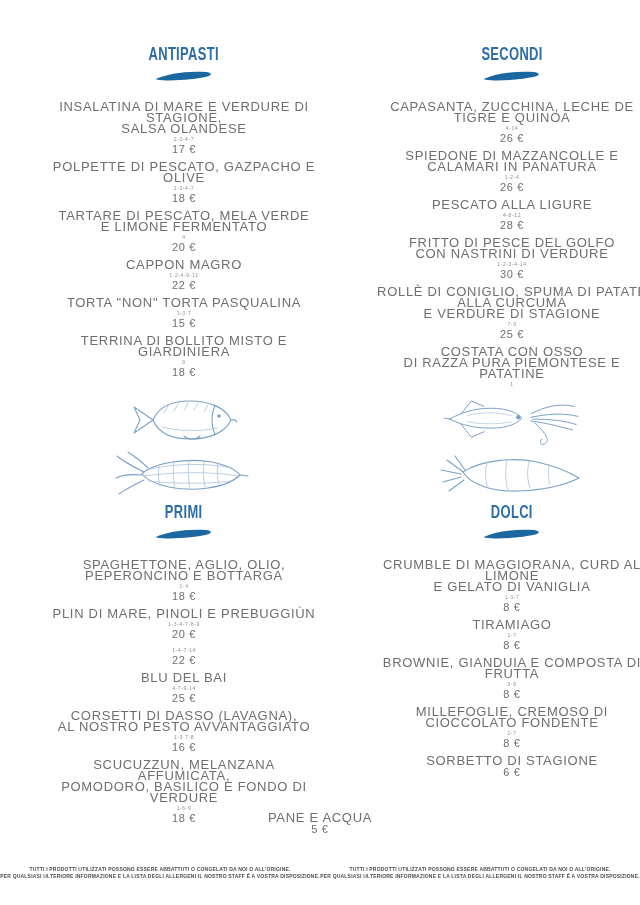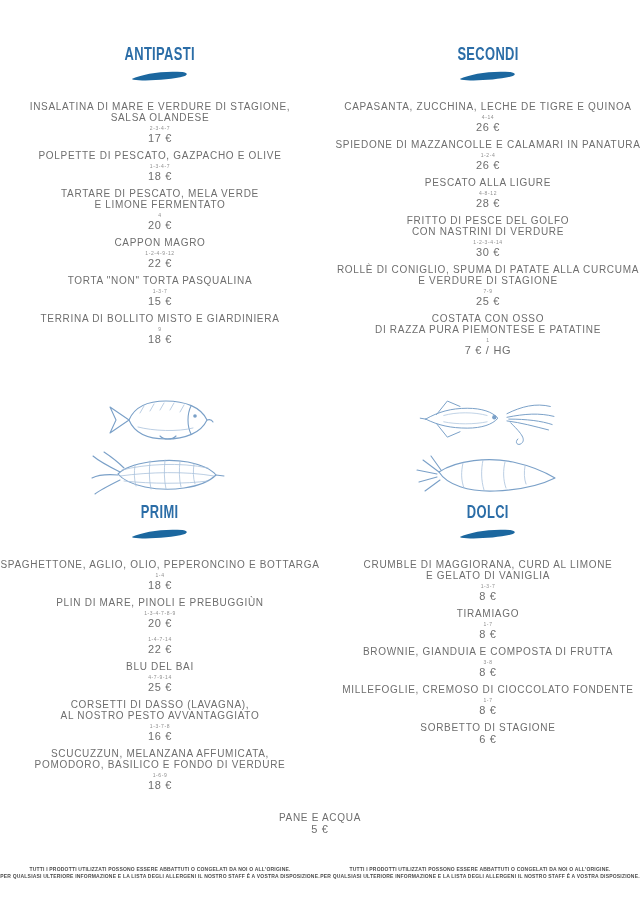--- a/index.html
+++ b/index.html
@@ -3,31 +3,31 @@
 <meta charset="utf-8">
 <style>
   :root{
     --accent:#2b6da7; --brush:#1b679f; --sketch:#7aa0c8; --sketch2:#a9c2dc;
     --text:#6e6e6e; --allergen:#8f8f8f; --footer:#4d4d4d; --bg:#ffffff;
   }
   *{margin:0;padding:0;box-sizing:border-box;}
   html,body{background:#e8e8e8;}
   body{font-family:"Liberation Sans", sans-serif;}
   .page{position:relative;width:640px;height:905px;background:var(--bg);overflow:hidden;}
-  .col{position:absolute;top:44px;width:320px;text-align:center;}
+  .col{position:absolute;top:44px;width:320px;text-align:center;padding-left:48px;}
   .col-left{left:0;} .col-right{left:328px;}
   .section{width:100%;}
   .section-top{height:346px;overflow:hidden;}
   .sec-head{line-height:20px;}
   .sec-title{display:inline-block;font-size:19px;font-weight:bold;letter-spacing:.5px;
     color:var(--accent);transform:scaleX(.68);white-space:nowrap;}
   .brush{display:block;margin:4px auto 0;}
   .items{margin-top:19px;}
   .menu-item{margin-bottom:6px;}
-  .n-line{display:block;font-size:10px;letter-spacing:.7px;color:var(--text);line-height:11px;}
+  .n-line{display:block;font-size:13px;letter-spacing:.7px;color:var(--text);line-height:11px;}
   .allerg{display:block;font-size:5px;letter-spacing:.6px;color:var(--allergen);line-height:8px;margin-top:1px;}
   .price{display:block;font-size:11px;letter-spacing:.7px;color:var(--text);line-height:11px;margin-top:1px;}
   .illus{height:112px;padding-top:2px;}
   .illus svg{display:block;margin:0 auto;}
   .bread{position:absolute;top:812px;left:0;width:640px;text-align:center;}
   .footer-block{position:absolute;top:866px;width:320px;text-align:center;}
   .footer-left{left:0;} .footer-right{left:320px;}
   .f-line{display:block;font-size:5px;font-weight:bold;letter-spacing:.2px;line-height:7px;color:var(--footer);}
   .sketch{stroke:var(--sketch);fill:none;stroke-width:1.1;stroke-linecap:round;stroke-linejoin:round;}
   .sketch-light{stroke:var(--sketch2);fill:none;stroke-width:.8;stroke-linecap:round;}

